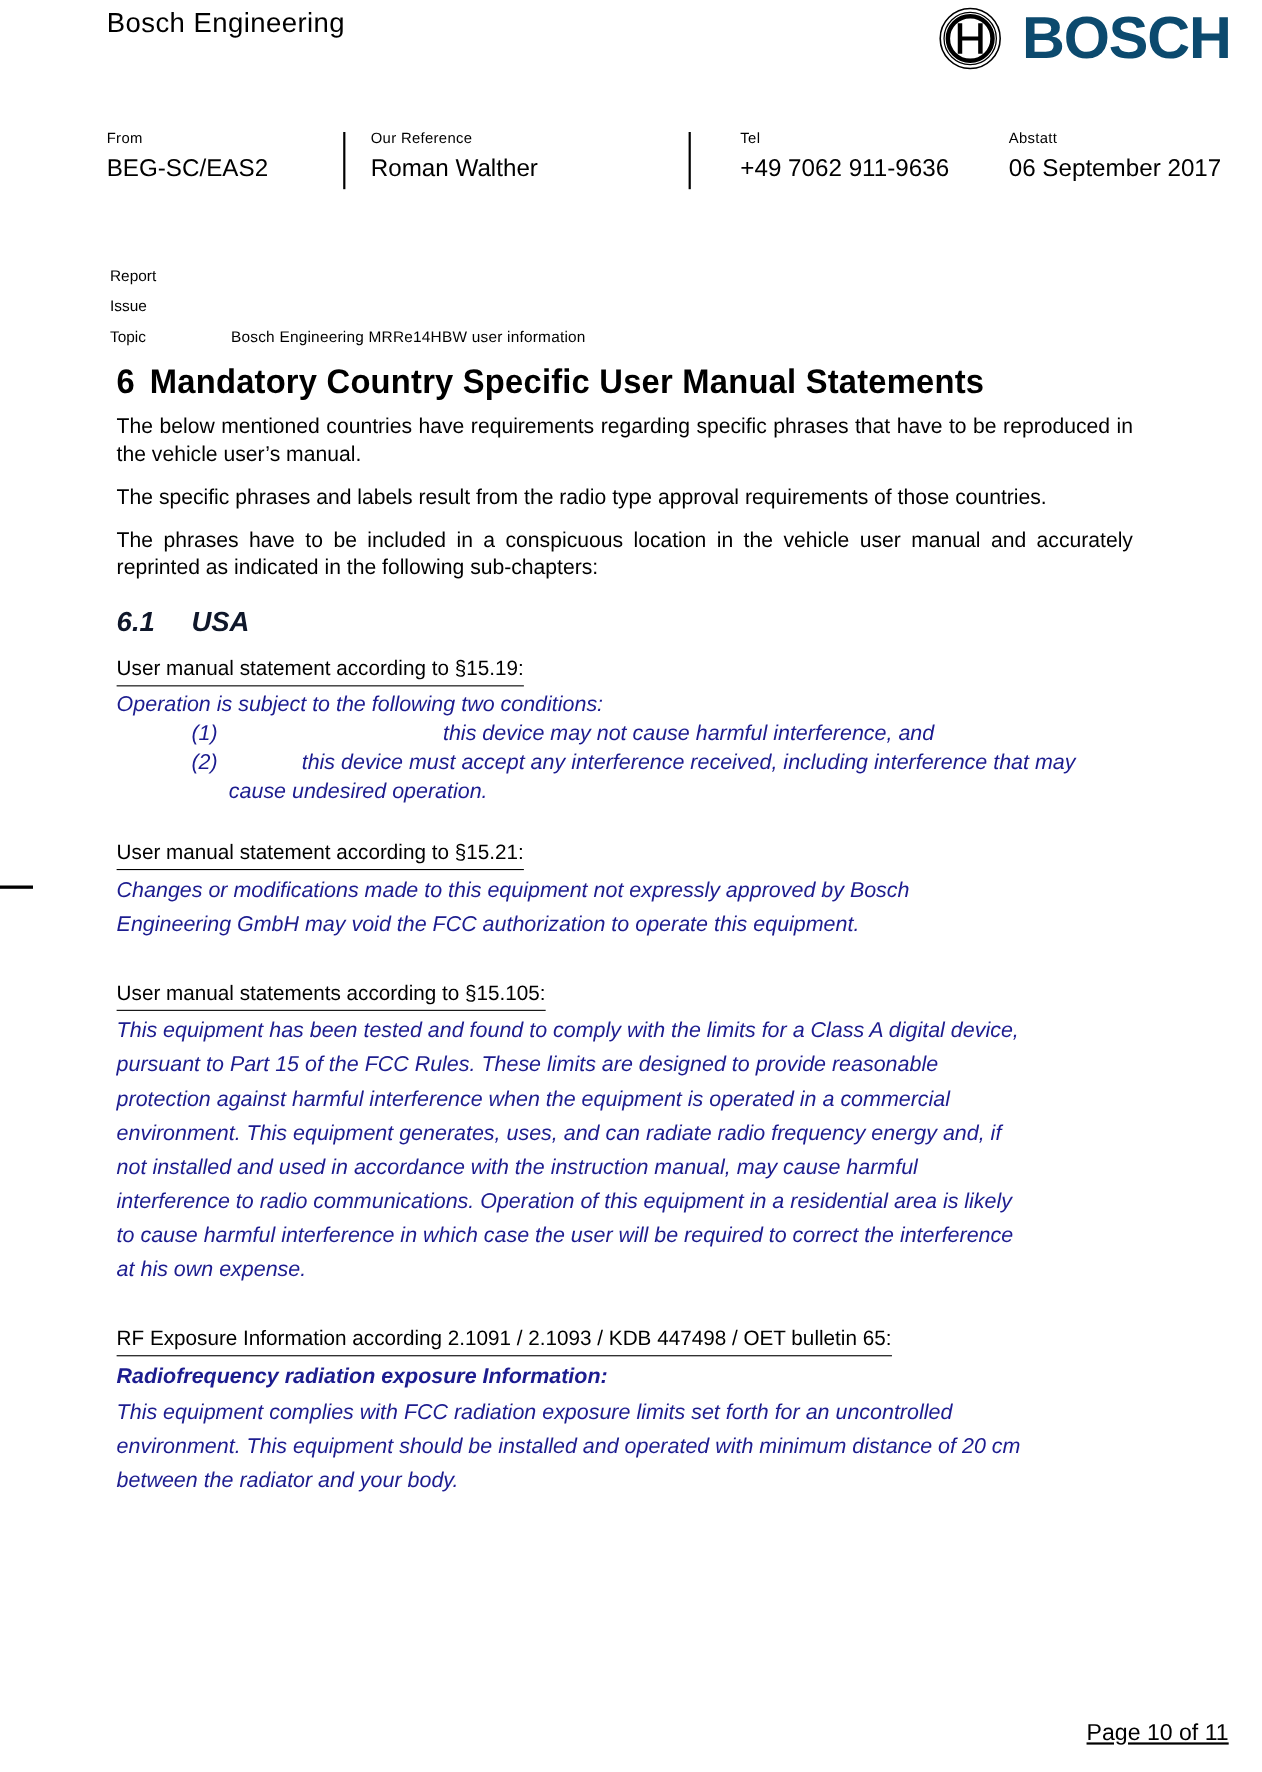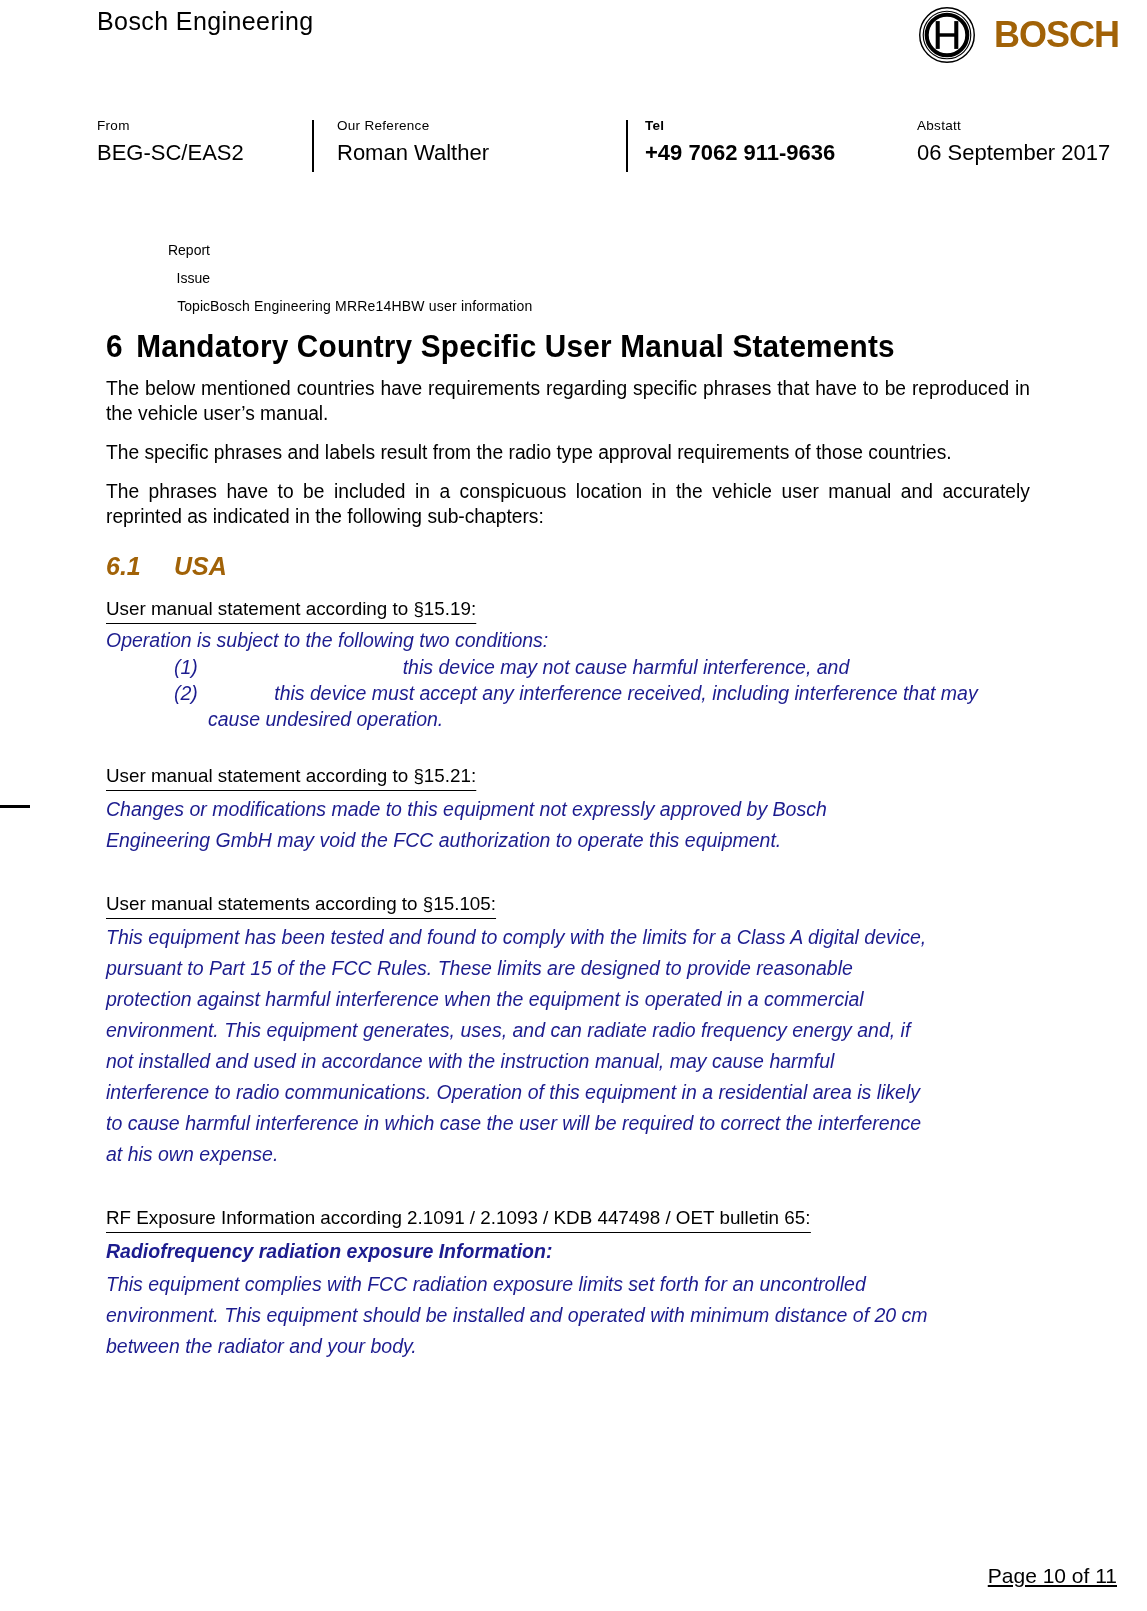--- a/index.html
+++ b/index.html
@@ -43,24 +43,24 @@
     gap: 18px;
   }
   .bosch-mark {
     width: 58px;
     height: 58px;
     flex: 0 0 auto;
   }
   .bosch-word {
     font-family: "Liberation Sans", sans-serif;
     font-weight: bold;
-    font-size: 36px;
+    font-size: 54px;
     letter-spacing: -1px;
     line-height: 1;
-    color: #a16207;
+    color: #0c4a6e;
   }
 
   
   .meta-row {
     position: absolute;
     left: 97px;
     top: 118px;
     width: 1030px;
     height: 56px;
   }
@@ -100,21 +100,20 @@
   .doc-meta-line {
     display: flex;
     font-size: 14px;
     line-height: 28px;
     color: #000;
   }
   .doc-meta-key {
     width: 110px;
     flex: 0 0 110px;
     white-space: nowrap;
-    text-align: right;
   }
   .doc-meta-val {
     white-space: nowrap;
     letter-spacing: 0.2px;
   }
 
   
   .content {
     position: absolute;
     left: 106px;
@@ -146,21 +145,21 @@
     transform-origin: left center;
   }
   p.body.last { margin-bottom: 22px; }
 
   h2.subchapter {
     margin: 6px 0 14px 0;
     font-weight: bold;
     font-style: italic;
     font-size: 25px;
     line-height: 30px;
-    color: #a16207;
+    color: #0f172a;
     display: flex;
   }
   h2.subchapter .num {
     width: 68px;
     flex: 0 0 68px;
   }
 
   .stmt-block { margin-bottom: 0; }
 
   .stmt-heading {
@@ -271,21 +270,21 @@
 
     <div class="meta-divider" style="left:215px;"></div>
 
     <div class="meta-cell" style="left:240px; width:290px;">
       <div class="meta-label">Our  Reference</div>
       <div class="meta-value">Roman  Walther</div>
     </div>
 
     <div class="meta-divider" style="left:529px;"></div>
 
-    <div class="meta-cell" style="left:548px; width:270px;font-weight:bold;">
+    <div class="meta-cell" style="left:576px; width:270px;">
       <div class="meta-label">Tel</div>
       <div class="meta-value">+49 7062 911-9636</div>
     </div>
 
     <div class="meta-cell" style="left:820px; width:260px;">
       <div class="meta-label">Abstatt</div>
       <div class="meta-value">06 September 2017</div>
     </div>
 
   </div>

